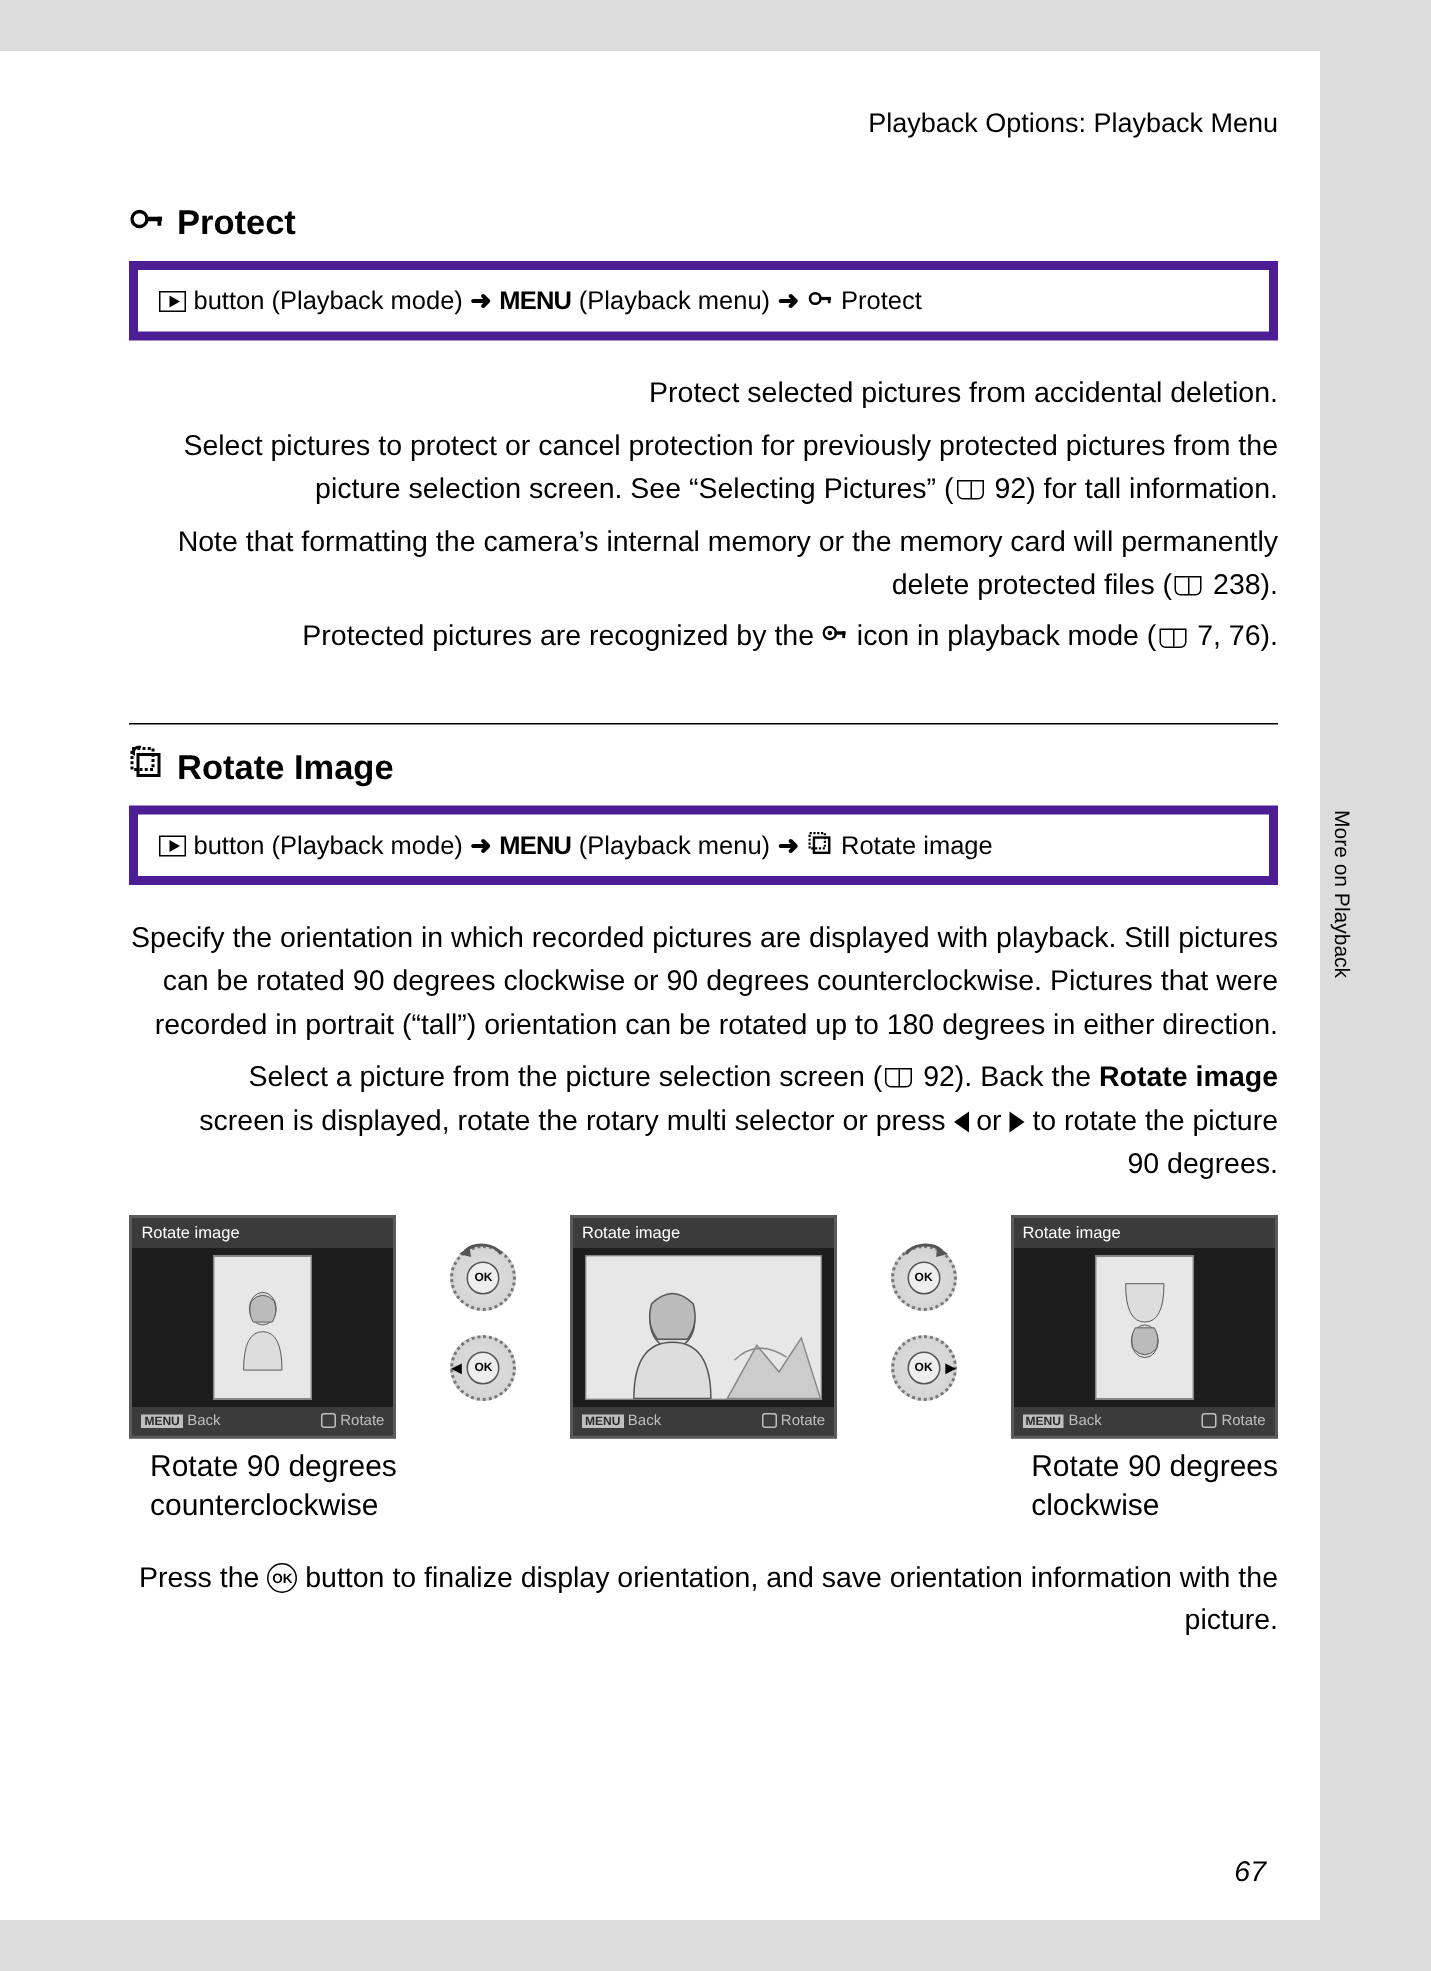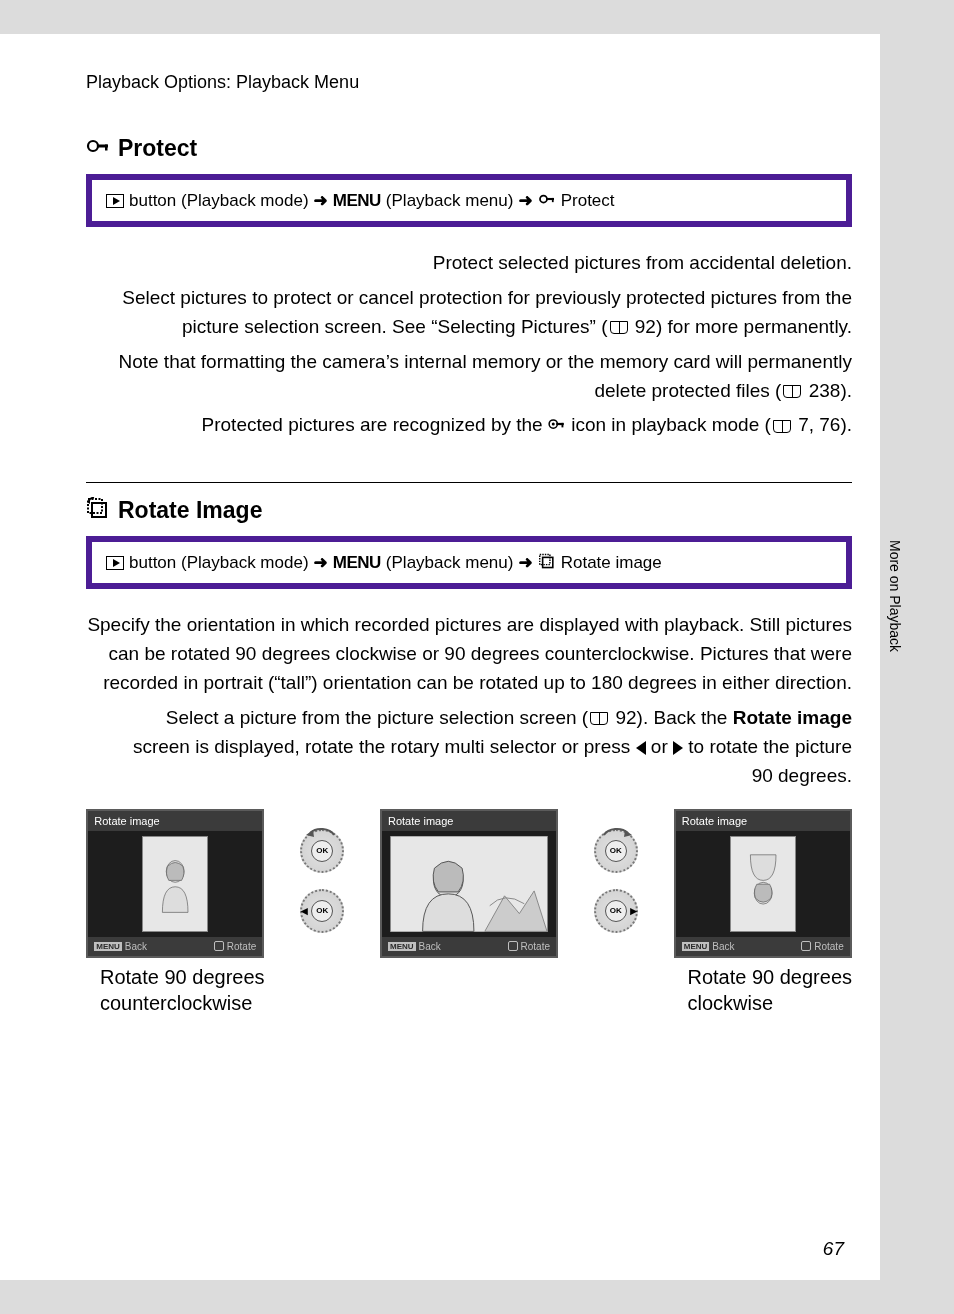--- a/index.html
+++ b/index.html
@@ -22,21 +22,21 @@
   }
   .tab {
     position: absolute;
     top: 456px;
     left: 880px;
     width: 30px;
     height: 228px;
     background: #dcdcdc;
   }
   .header {
-    text-align: left;
+    text-align: right;
     font-size: 18px;
     margin-bottom: 42px;
   }
   .section-title {
     font-size: 23px;
     font-weight: bold;
     display: flex;
     align-items: center;
     gap: 8px;
     margin-bottom: 12px;
@@ -185,21 +185,21 @@
           <rect x="11" y="8.5" width="11" height="3" fill="#000"></rect>
           <rect x="19" y="8.5" width="2.5" height="6" fill="#000"></rect>
         </svg>
     </span>
     <span>Protect</span>
   </div>
 
   <p class="body-text">Protect selected pictures from accidental deletion.</p>
 
   <p class="body-text">
-    <span>Select pictures to protect or cancel protection for previously protected pictures from the picture selection screen. See “Selecting Pictures” (</span><span class="book"></span>&nbsp;<span>92</span><span>) for more permanently.</span>
+    <span>Select pictures to protect or cancel protection for previously protected pictures from the picture selection screen. See “Selecting Pictures” (</span><span class="book"></span>&nbsp;<span>92</span><span>) for tall information.</span>
   </p>
 
   <p class="body-text">
     <span>Note that formatting the camera’s internal memory or the memory card will permanently delete protected files (</span><span class="book"></span>&nbsp;<span>238</span><span>).</span>
   </p>
 
   <p class="body-text big-gap">
     <span>Protected pictures are recognized by the </span><span class="protect-small"><svg width="18" height="14" viewBox="0 0 24 18">
           <circle cx="7" cy="9" r="5.5" fill="none" stroke="#000" stroke-width="2"></circle>
           <circle cx="7" cy="9" r="2" fill="#000"></circle>
@@ -355,18 +355,21 @@
         </div>
       </div>
       <div class="caption">
         <span>Rotate 90 degrees</span><br>
         <span>clockwise</span>
       </div>
     </div>
 
   </div>
 
+  <p class="body-text">
+    <span>Press the </span><span class="ok-circle">OK</span><span> button to finalize display orientation, and save orientation information with the picture.</span>
+  </p>
 
   <div class="page-num">67</div>
 </div>
 
 <div class="tab"></div>
 <div class="side-label">More on Playback</div>
 
 </body></html>

